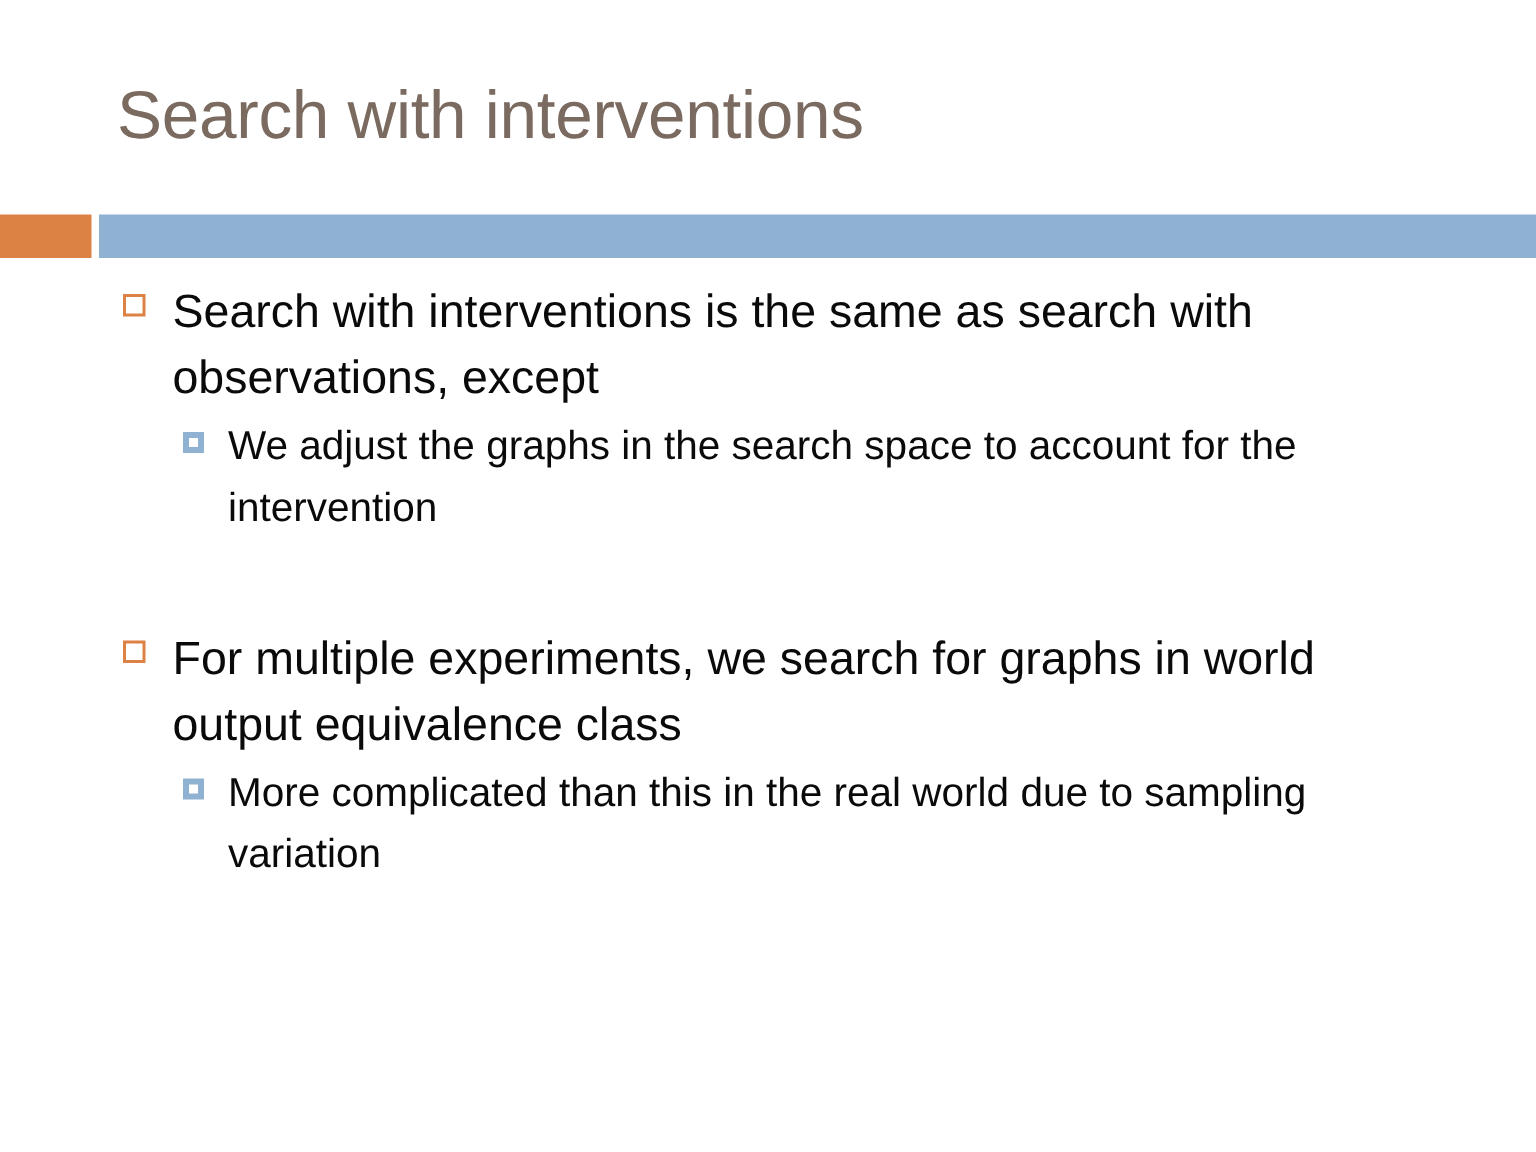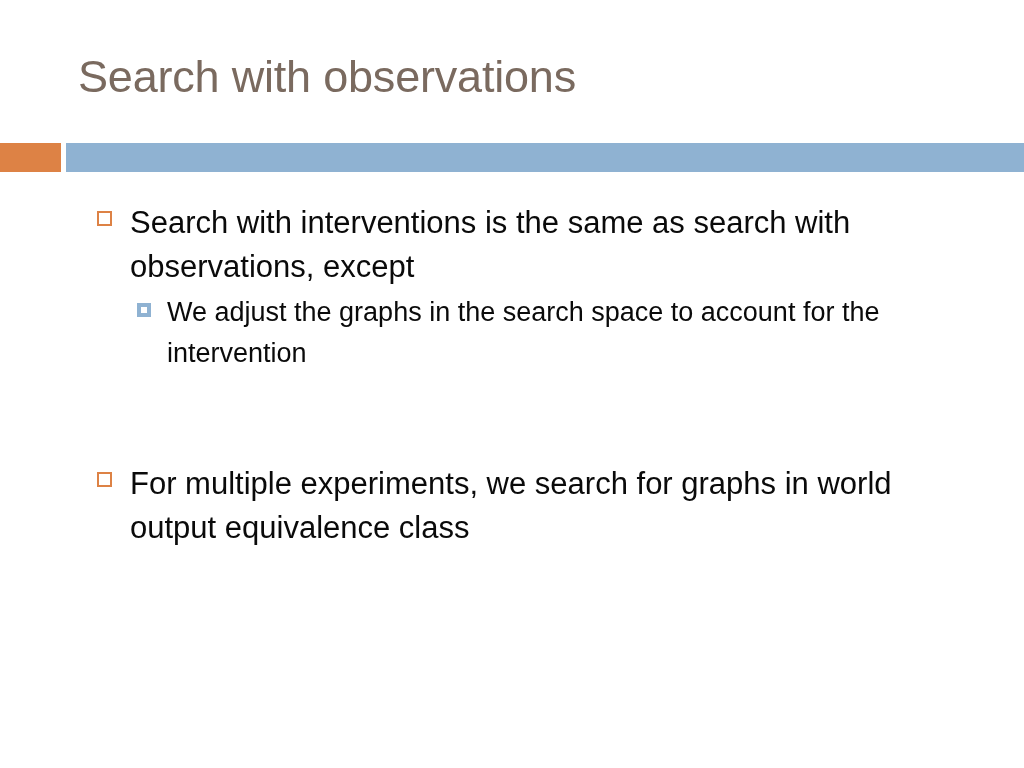--- a/index.html
+++ b/index.html
@@ -62,21 +62,21 @@
   }
 
   
   .body-area {
     position: absolute;
     left: 0;
     top: 186px;
     width: 1024px;
   }
 
-  .bullet-group { margin: 15px; }
+  .bullet-group { margin: 0; }
   .group-gap { height: 58px; }
 
   .bullet-l1 {
     position: relative;
     padding-left: 115px;
     padding-right: 60px;
     font-size: 31px;
     line-height: 44px;
     color: #0a0a0a;
     margin: 0 0 2px 0;
@@ -110,21 +110,21 @@
     box-sizing: border-box;
     border: 4px solid #8fb2d2;
     background: #ffffff;
   }
 </style>
 </head>
 <body>
 
 <div class="slide">
 
-  <div class="slide-title">Search with observations</div>
+  <div class="slide-title">Search with interventions</div>
 
   <div class="bar-row">
     <div class="bar-orange"></div>
     <div class="bar-blue"></div>
   </div>
 
   <div class="body-area">
 
     <div class="bullet-group">
       <div class="bullet-l1">
@@ -137,16 +137,20 @@
       </div>
     </div>
 
     <div class="group-gap"></div>
 
     <div class="bullet-group">
       <div class="bullet-l1">
         <span class="marker"></span>
         <span>For multiple experiments, we search for graphs in world output equivalence class</span>
       </div>
+      <div class="bullet-l2">
+        <span class="marker"></span>
+        <span>More complicated than this in the real world due to sampling variation</span>
+      </div>
     </div>
 
   </div>
 </div>
 
 </body></html>

